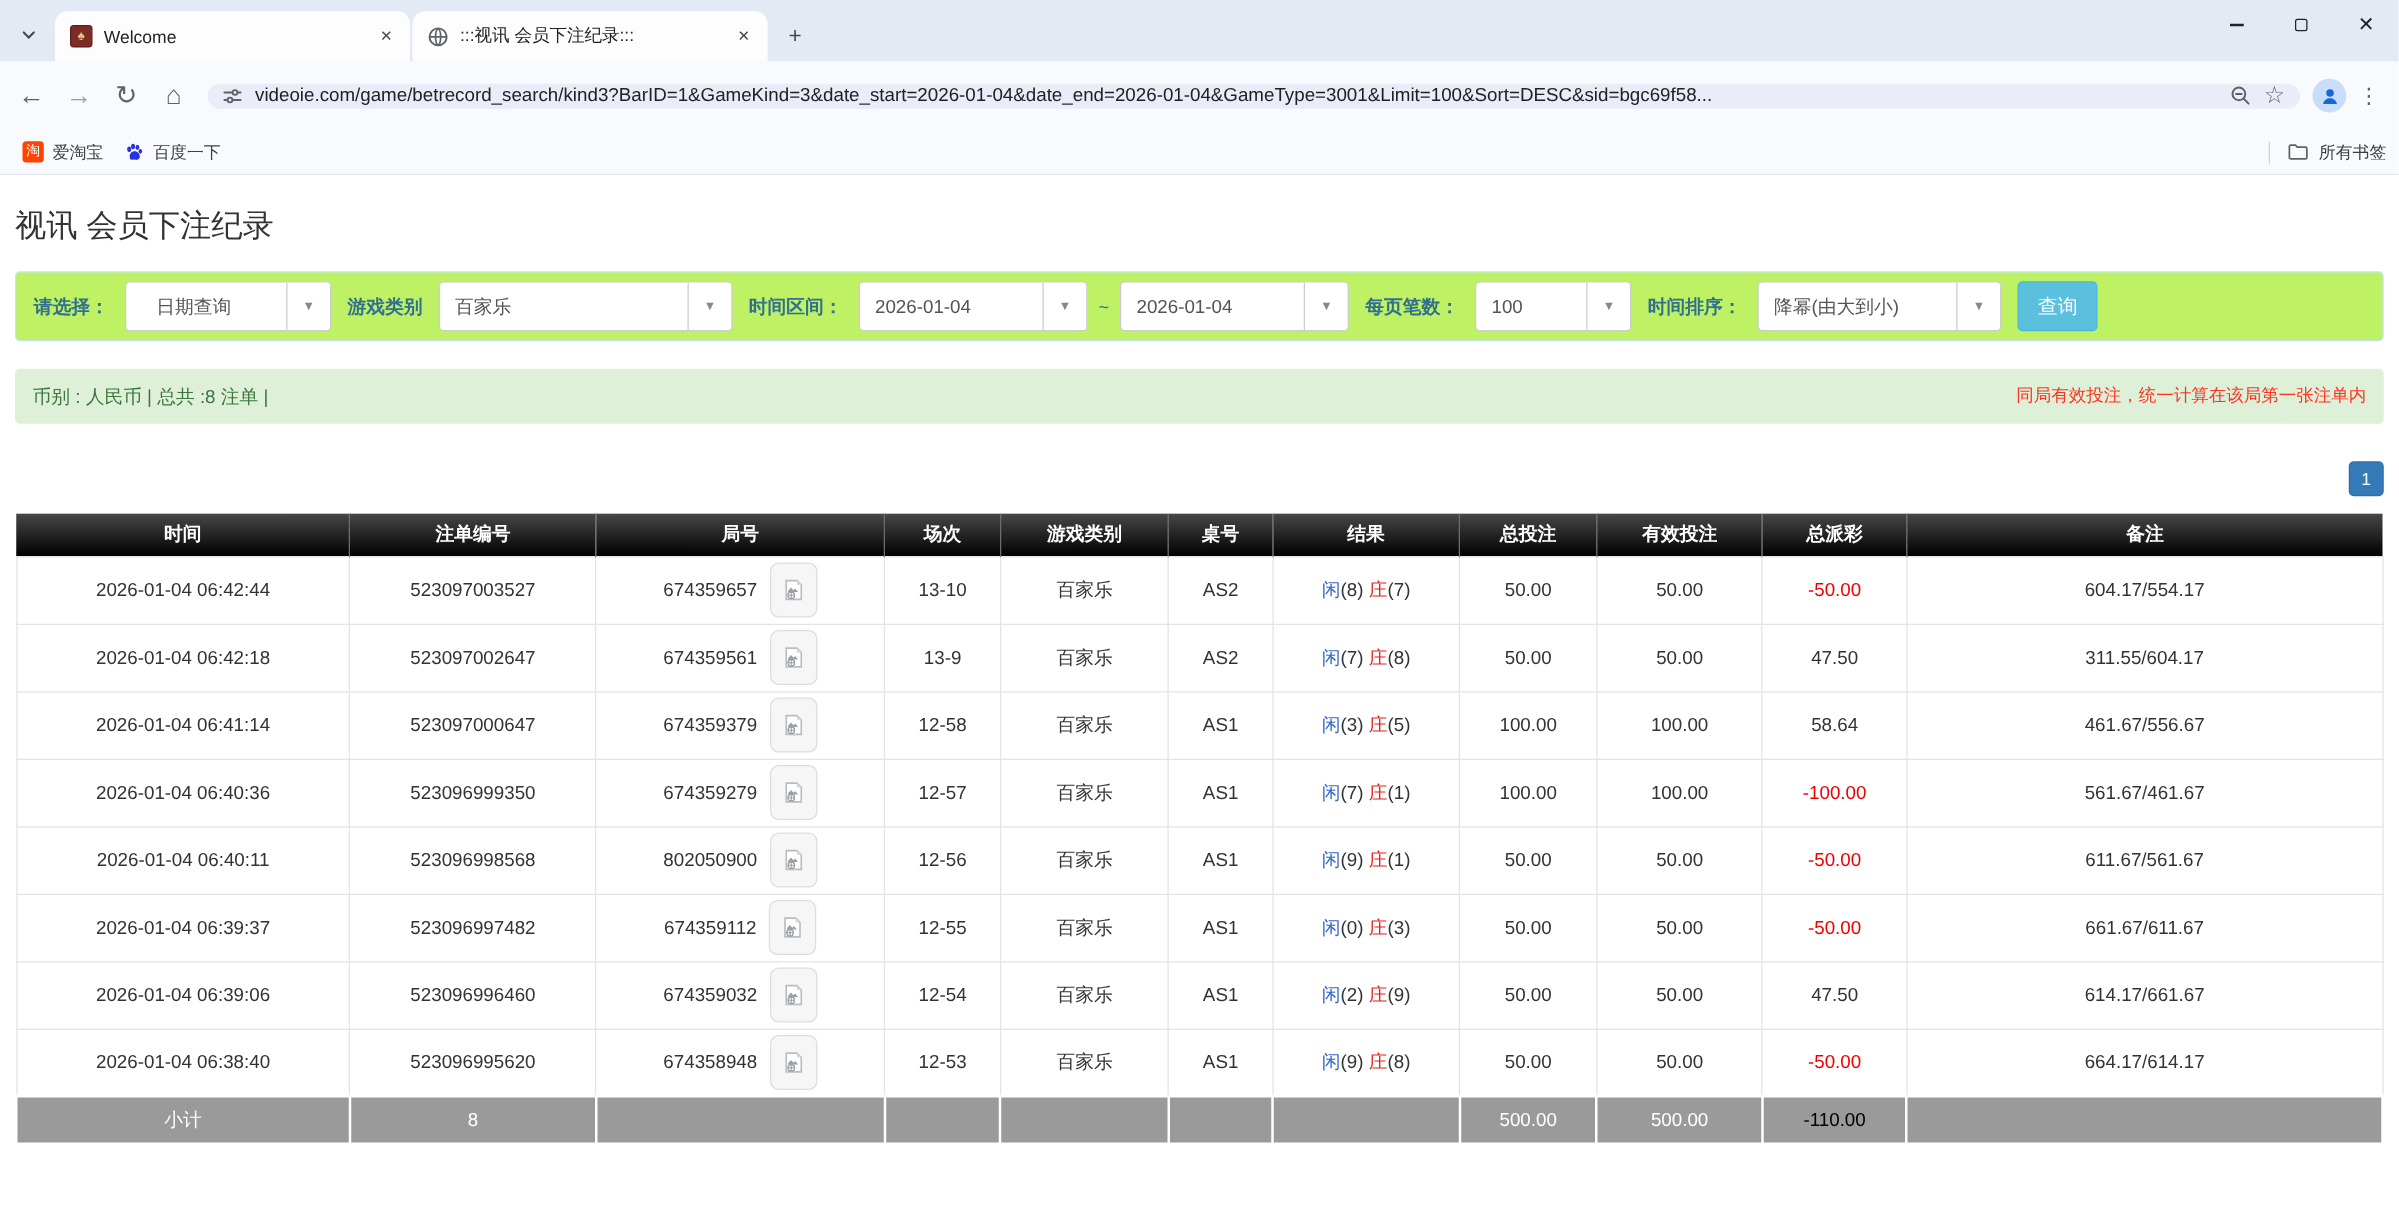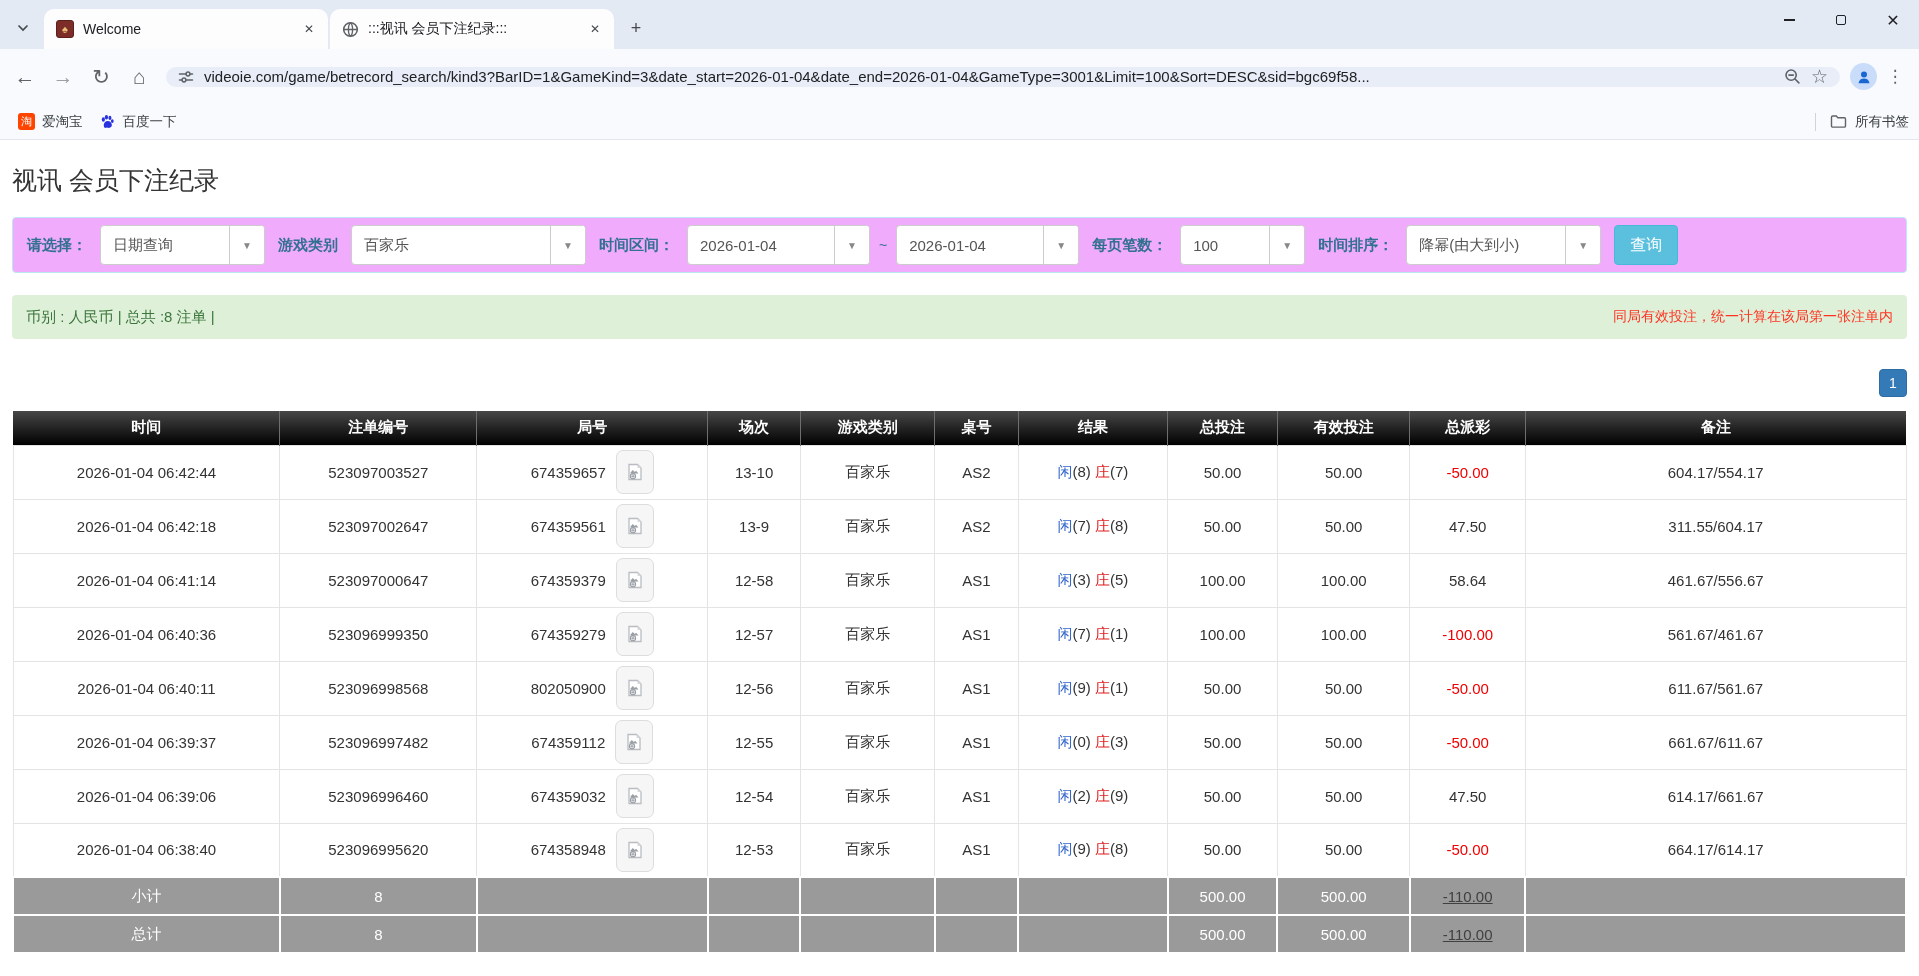--- a/index.html
+++ b/index.html
@@ -33,26 +33,26 @@
   .bookmarks-bar { height:36px; background:#f8fafd; border-bottom:1px solid #e3e6ec; display:flex; align-items:center; padding:0 10px; font-size:13.5px; color:#3c4043; }
   .bookmark { display:flex; align-items:center; gap:7px; padding:4px 8px; border-radius:6px; }
   .bm-taobao { width:17px; height:17px; border-radius:3px; background:#ff4400; color:#fff; font-size:11px; line-height:17px; text-align:center; }
   .bookmarks-right { margin-left:auto; display:flex; align-items:center; gap:8px; }
   .bm-sep { width:1px; height:18px; background:#d0d3d9; margin-right:6px; }
 
   
   .page { padding:24px 12px 0; background:#fff; }
   .page-title { font-size:25px; font-weight:400; color:#333; margin-bottom:20px; }
 
-  .filter-bar { display:flex; align-items:center; gap:13px; background:#f0abfc; border:1px solid #bce8f1; border-radius:4px; padding:7px 14px; height:56px;margin-top:16px; }
+  .filter-bar { display:flex; align-items:center; gap:13px; background:#bef264; border:1px solid #bce8f1; border-radius:4px; padding:7px 14px; height:56px;margin-top:16px; }
   .f-label { font-size:15px; font-weight:bold; color:#31708f; white-space:nowrap; }
   .select { background:#fff; border:1px solid #ccc; border-radius:4px; height:40px; display:flex; align-items:stretch; overflow:hidden; }
   .select .val { display:flex; align-items:center; padding:0 12px; font-size:15px; color:#555; flex:1; white-space:nowrap; }
   .select .caret { width:35px; border-left:1px solid #ccc; display:flex; align-items:center; justify-content:center; color:#888; font-size:10px; background:#fff; }
-  .w-select1 { width:165px; } .w-game { width:235px; } .w-date { width:183px; } .w-per { width:125px; } .w-sort { width:195px; }
+  .w-select1 { width:165px;padding-left:12px; } .w-game { width:235px; } .w-date { width:183px; } .w-per { width:125px; } .w-sort { width:195px; }
   .range-sep { color:#31708f; font-size:14px; margin:0 -4px; }
   .btn-query { background:var(--button-cyan,#5bc0de); border:1px solid #46b8da; color:#fff; font-size:16px; height:40px; padding:0 15px; border-radius:4px; cursor:pointer; font-family:Liberation Serif, serif; }
 
   .summary-bar { margin-top:22px; background:#dff0d8; border-radius:4px; height:44px; display:flex; align-items:center; justify-content:space-between; padding:0 14px; font-size:15px; }
   .summary-left { color:#3c763d; }
   .summary-right { color:var(--notice-red,#ff3322); font-size:14px;text-align:center; }
 
   .pagination-row { display:flex; justify-content:flex-end; margin:30px 0 14px; }
   .page-btn { min-width:28px; height:28px; background:var(--accent-blue,#337ab7); border:1px solid #2e6da4; border-radius:4px; color:#fff; font-size:14px; display:flex; align-items:center; justify-content:center; }
 
@@ -60,21 +60,21 @@
   .bet-table thead th { background:linear-gradient(#474747,#000); color:#fff; font-weight:bold; height:34px; border-right:1px solid #6e6e6e; font-size:15px; }
   .bet-table thead th:last-child { border-right:none; }
   .bet-table tbody td { height:54px; text-align:center; background:#fff; border:1px solid #e4e4e4; color:#333; }
   .round-wrap { display:inline-flex; align-items:center; gap:10px; }
   .video-btn { width:38px; height:44px; background:#f6f6f6; border:1px solid #ddd; border-radius:7px; display:inline-flex; align-items:center; justify-content:center; cursor:pointer; }
   .lbl-player { color:var(--link-blue,#3366cc); }
   .lbl-banker { color:#e02020; }
   .cell-totalbet { color:var(--link-blue,#3366cc); }
   .cell-payout.neg { color:var(--negative-red,#f00000); }
   .bet-table tfoot td { height:38px; background:var(--footer-gray,#9a9a9a); color:#fff; text-align:center; border:2px solid #fff; font-size:15px; }
-  .bet-table tfoot td.neg { color:#404040;text-decoration:underline; }
+  .bet-table tfoot td.neg { color:#000000; }
 </style>
 </head>
 <body>
 
 <div class="tab-strip">
   <div class="tab-search">
     <svg width="14" height="14" viewBox="0 0 14 14">
         <path d="M3 5l4 4 4-4" fill="none" stroke="#45494e" stroke-width="1.7" stroke-linecap="round"></path>
       </svg>
   </div>
@@ -464,28 +464,15 @@
           <td></td>
           <td></td>
           <td></td>
           <td></td>
           <td></td>
           <td>500.00</td>
           <td>500.00</td>
           <td class="neg">-110.00</td>
           <td></td>
         </tr>
-        <tr>
-          <td>总计</td>
-          <td>8</td>
-          <td></td>
-          <td></td>
-          <td></td>
-          <td></td>
-          <td></td>
-          <td>500.00</td>
-          <td>500.00</td>
-          <td class="neg">-110.00</td>
-          <td></td>
-        </tr>
       </tfoot>
   </table>
 </div>
 
 </body></html>

